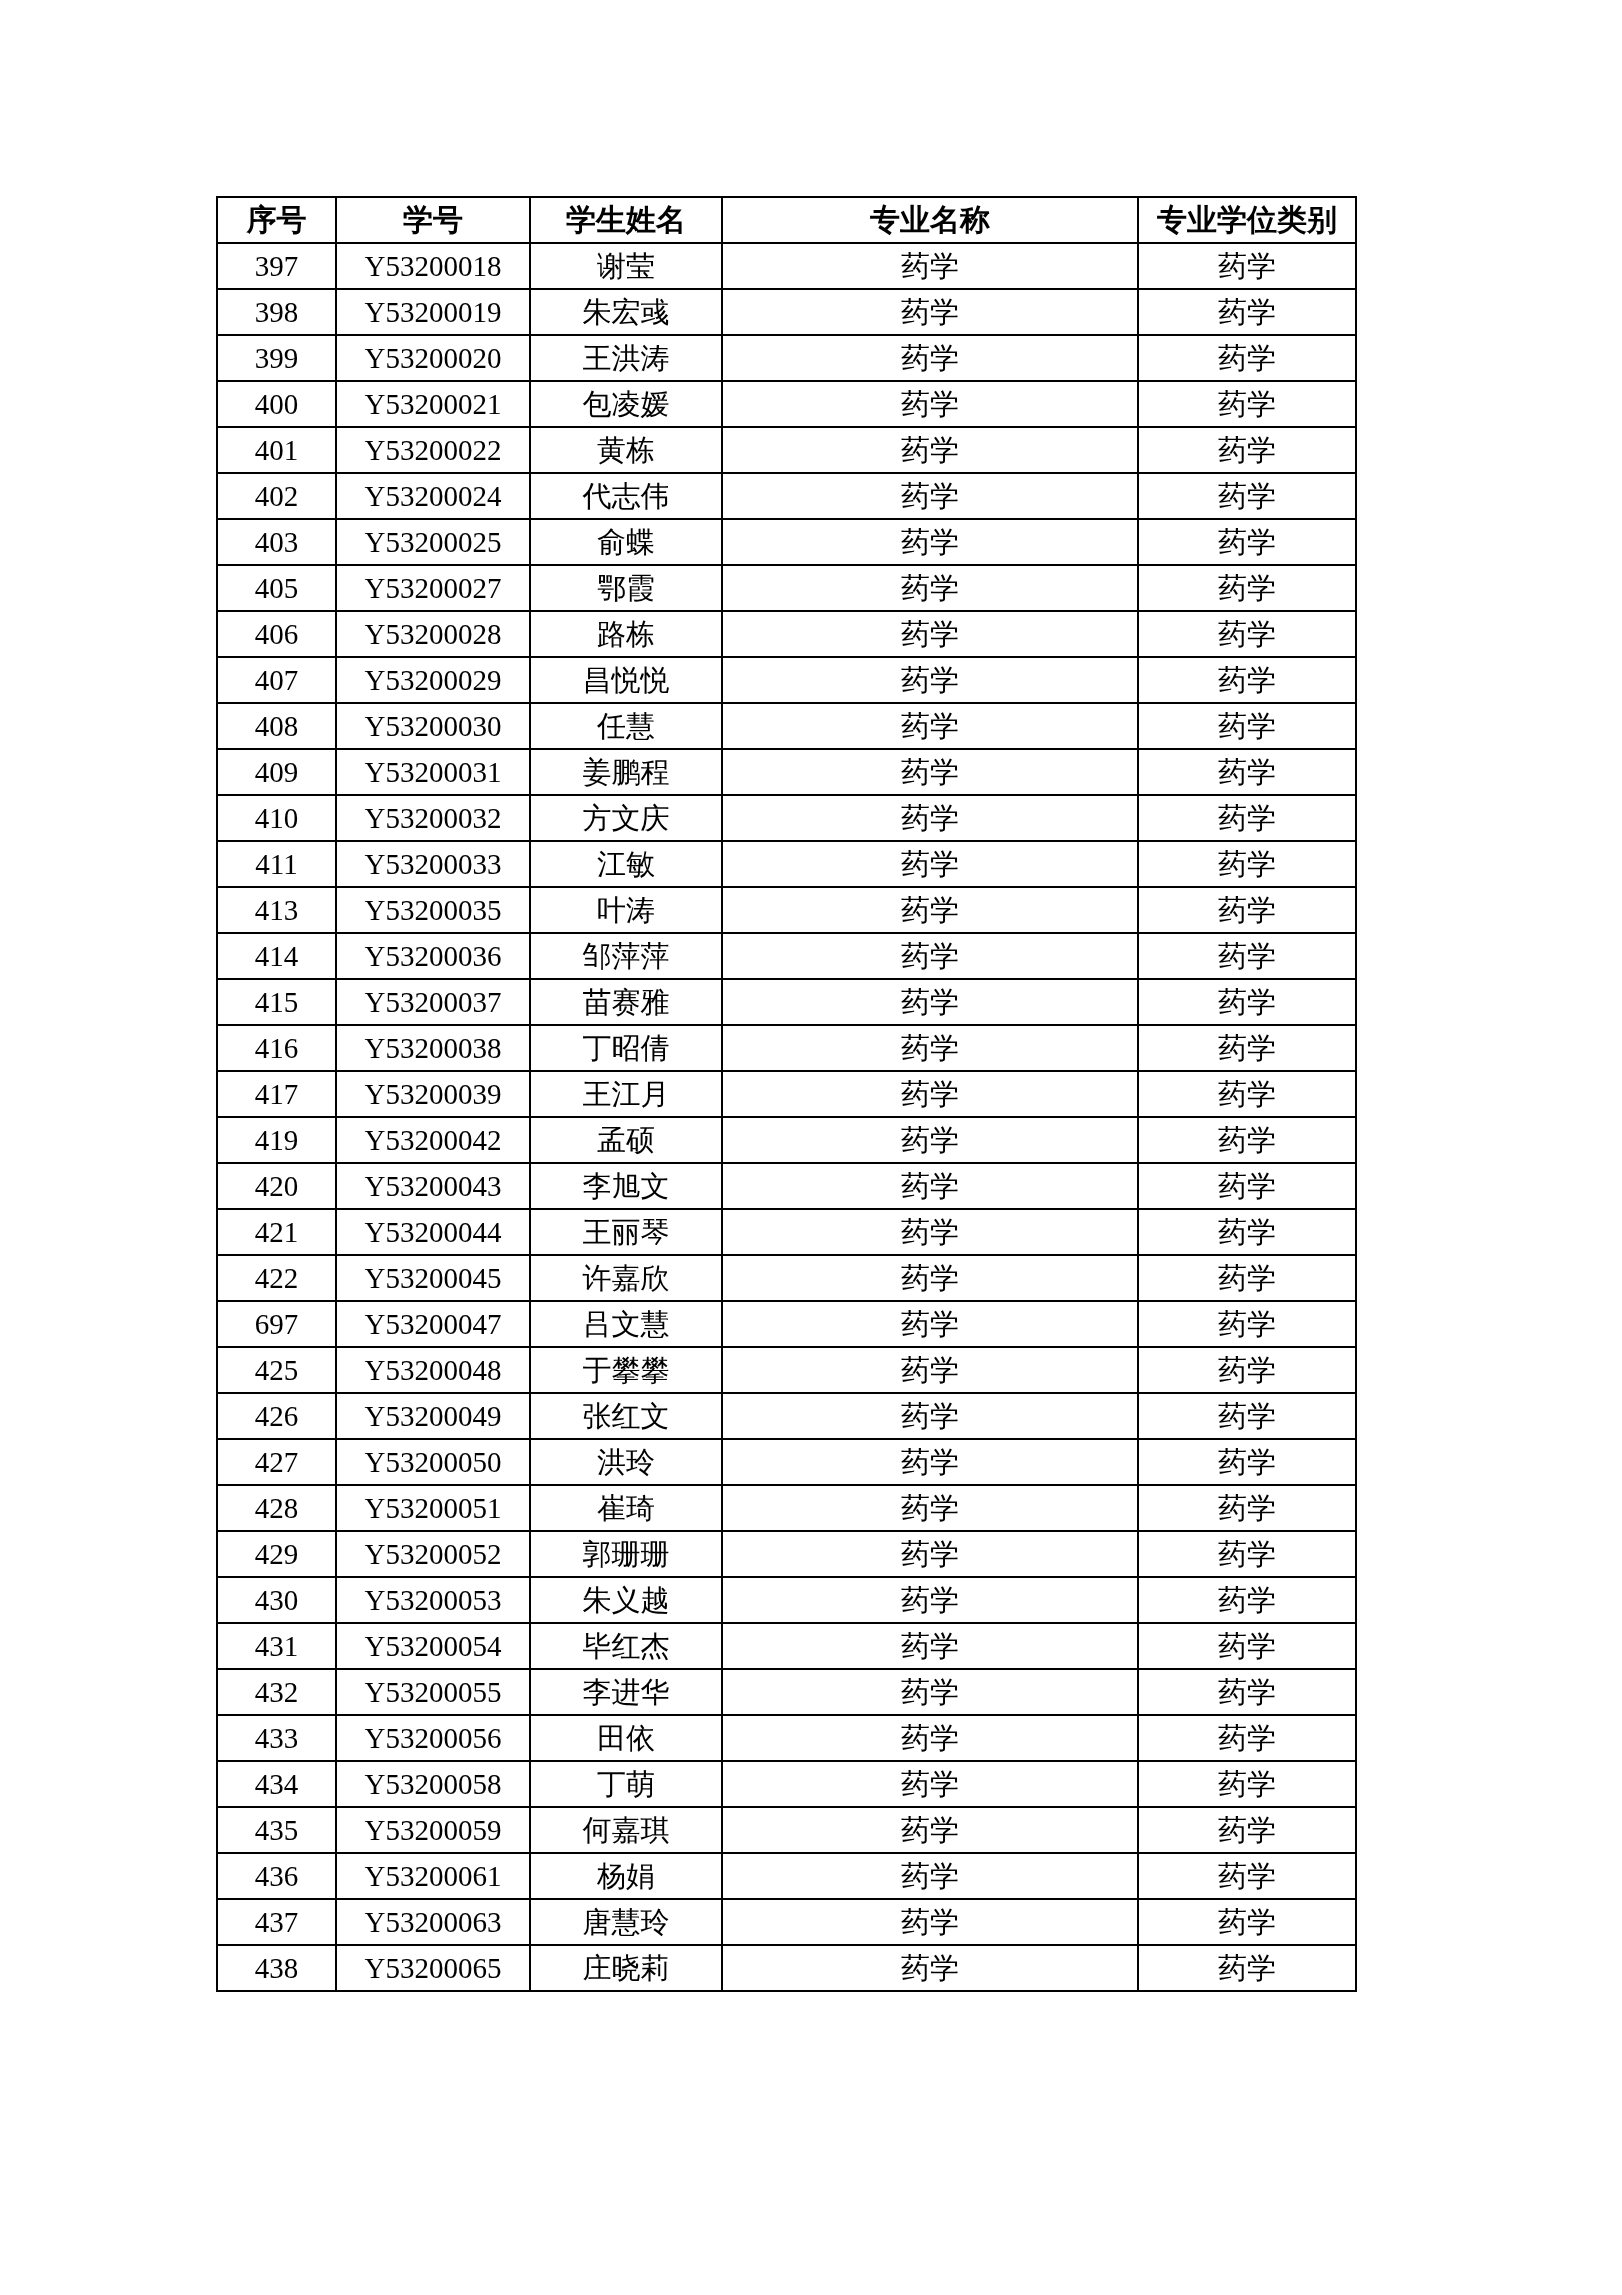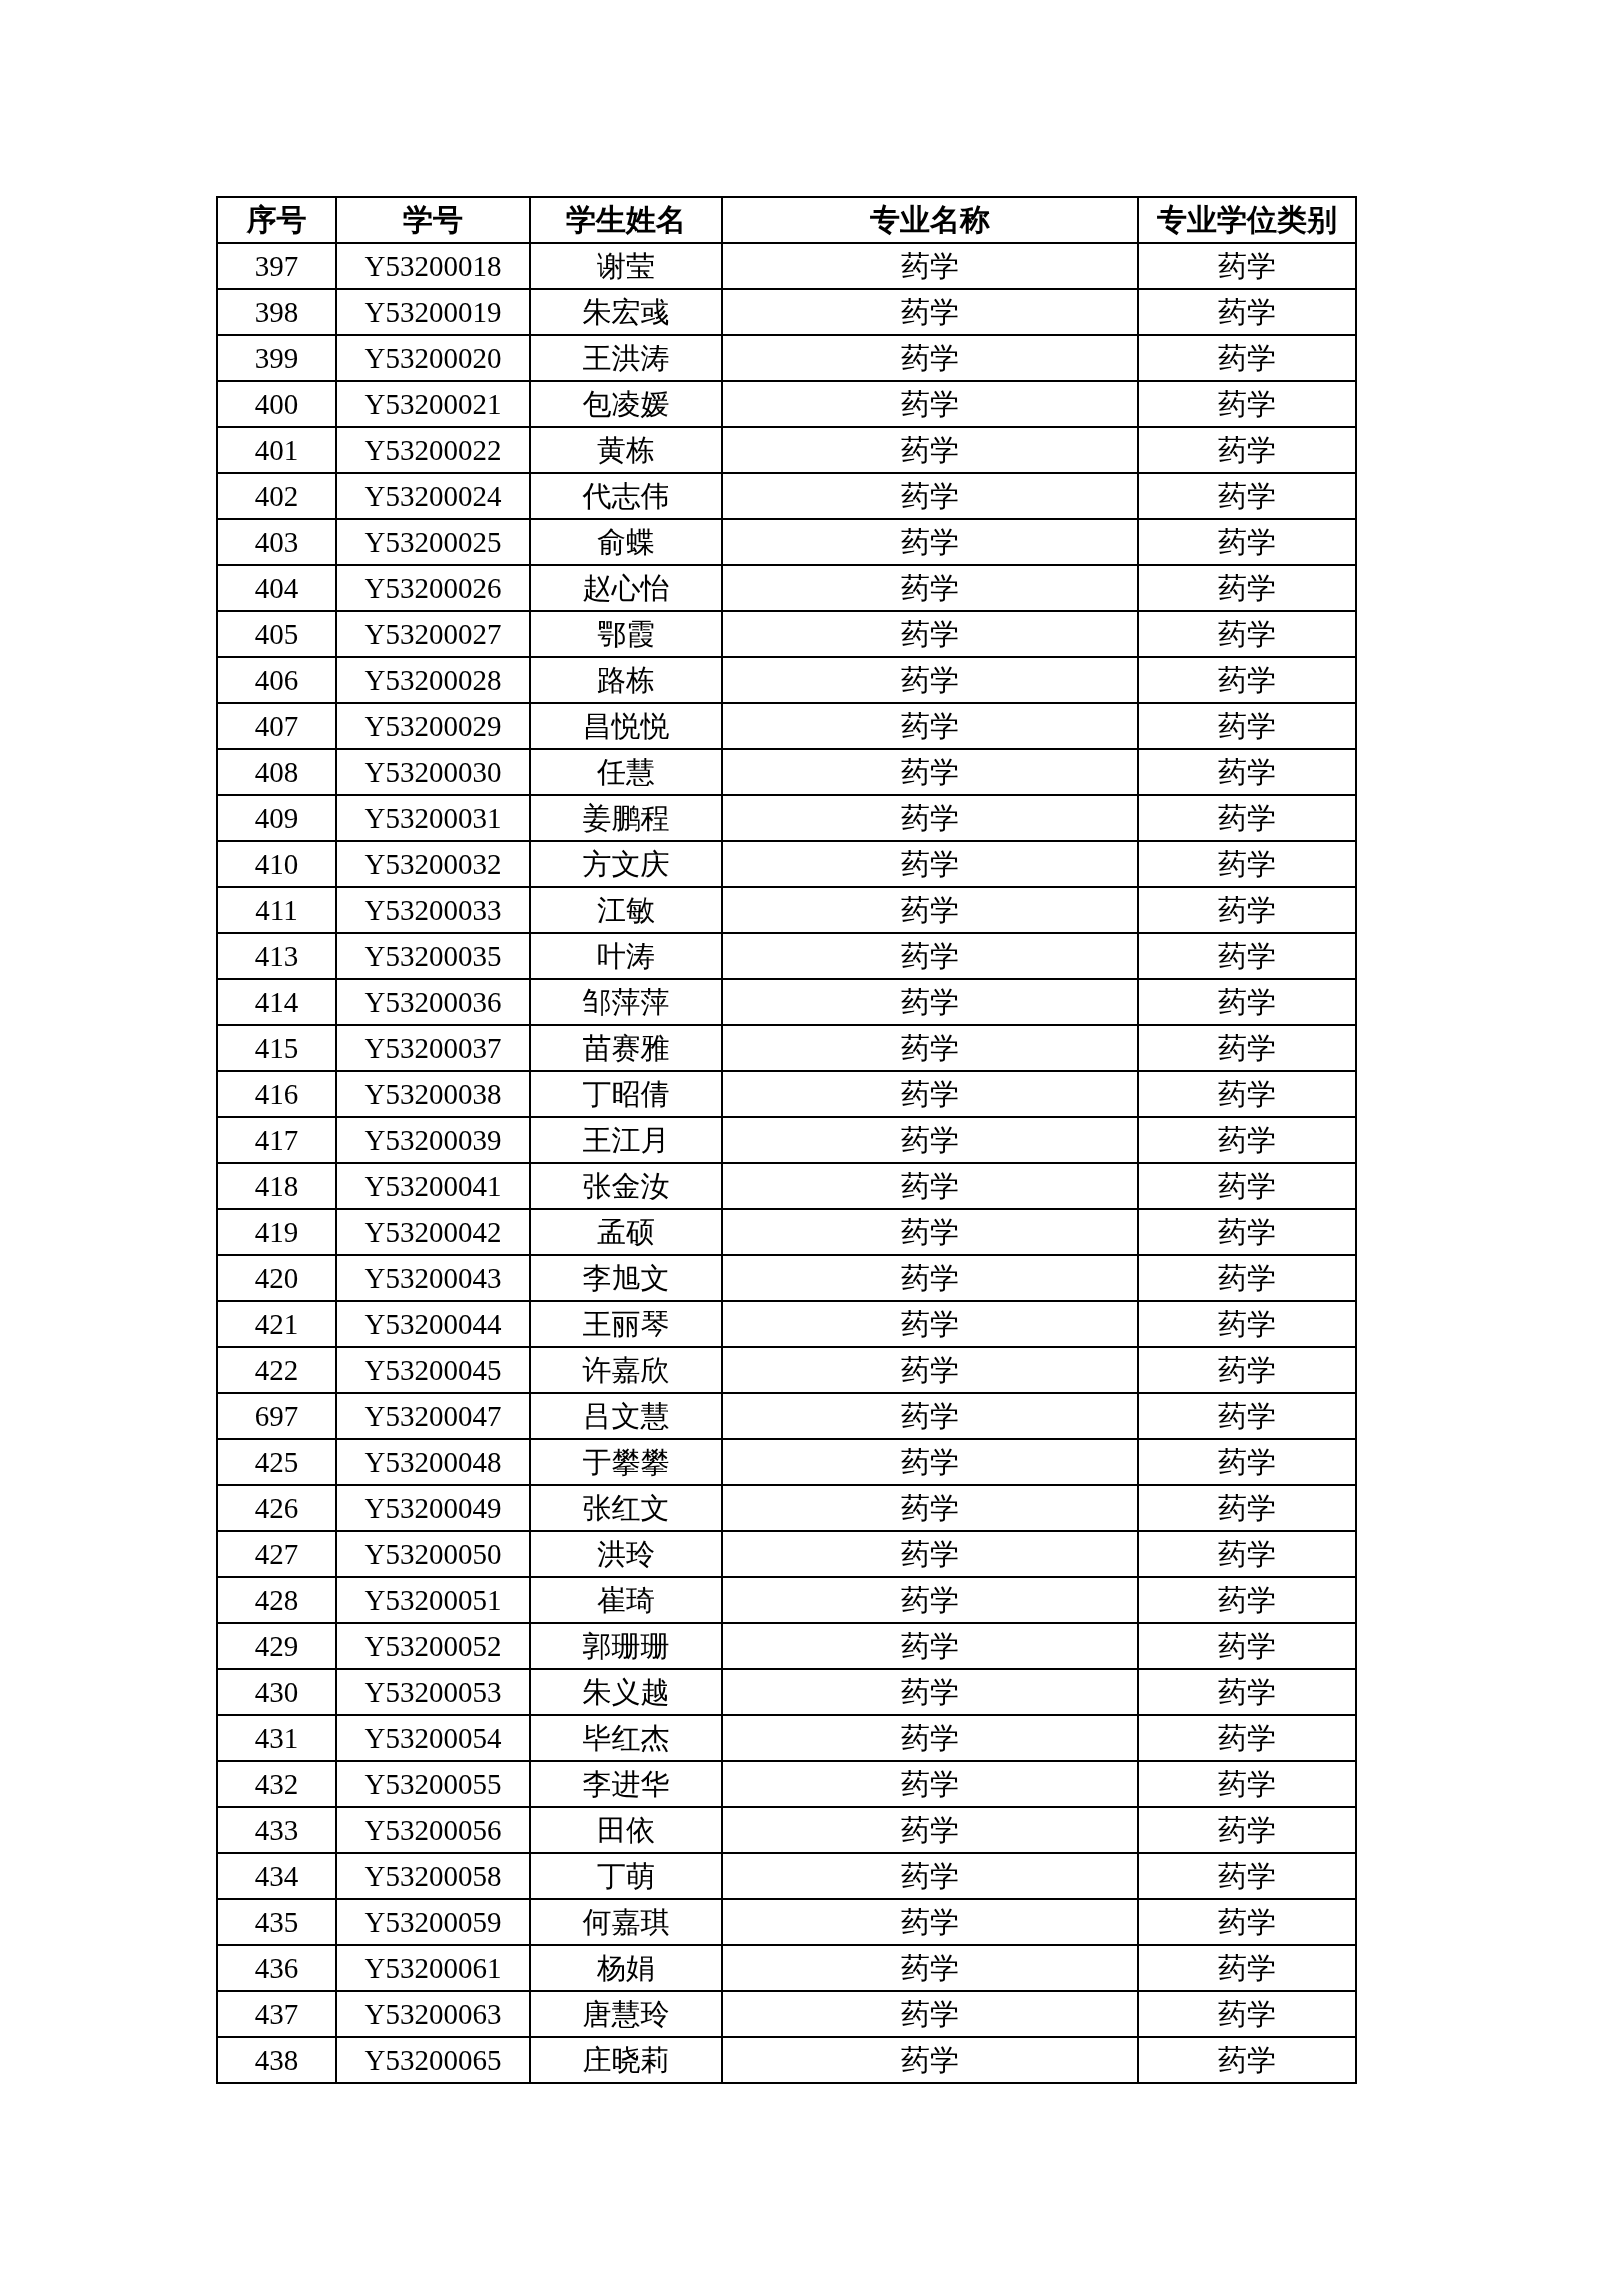--- a/index.html
+++ b/index.html
@@ -111,27 +111,20 @@
     <td>药学</td>
   </tr>
         <tr>
     <td>403</td>
     <td>Y53200025</td>
     <td>俞蝶</td>
     <td>药学</td>
     <td>药学</td>
   </tr>
         <tr>
-    <td>404</td>
-    <td>Y53200026</td>
-    <td>赵心怡</td>
-    <td>药学</td>
-    <td>药学</td>
-  </tr>
-        <tr>
     <td>405</td>
     <td>Y53200027</td>
     <td>鄂霞</td>
     <td>药学</td>
     <td>药学</td>
   </tr>
         <tr>
     <td>406</td>
     <td>Y53200028</td>
     <td>路栋</td>
@@ -198,27 +191,20 @@
     <td>416</td>
     <td>Y53200038</td>
     <td>丁昭倩</td>
     <td>药学</td>
     <td>药学</td>
   </tr>
         <tr>
     <td>417</td>
     <td>Y53200039</td>
     <td>王江月</td>
-    <td>药学</td>
-    <td>药学</td>
-  </tr>
-        <tr>
-    <td>418</td>
-    <td>Y53200041</td>
-    <td>张金汝</td>
     <td>药学</td>
     <td>药学</td>
   </tr>
         <tr>
     <td>419</td>
     <td>Y53200042</td>
     <td>孟硕</td>
     <td>药学</td>
     <td>药学</td>
   </tr>

